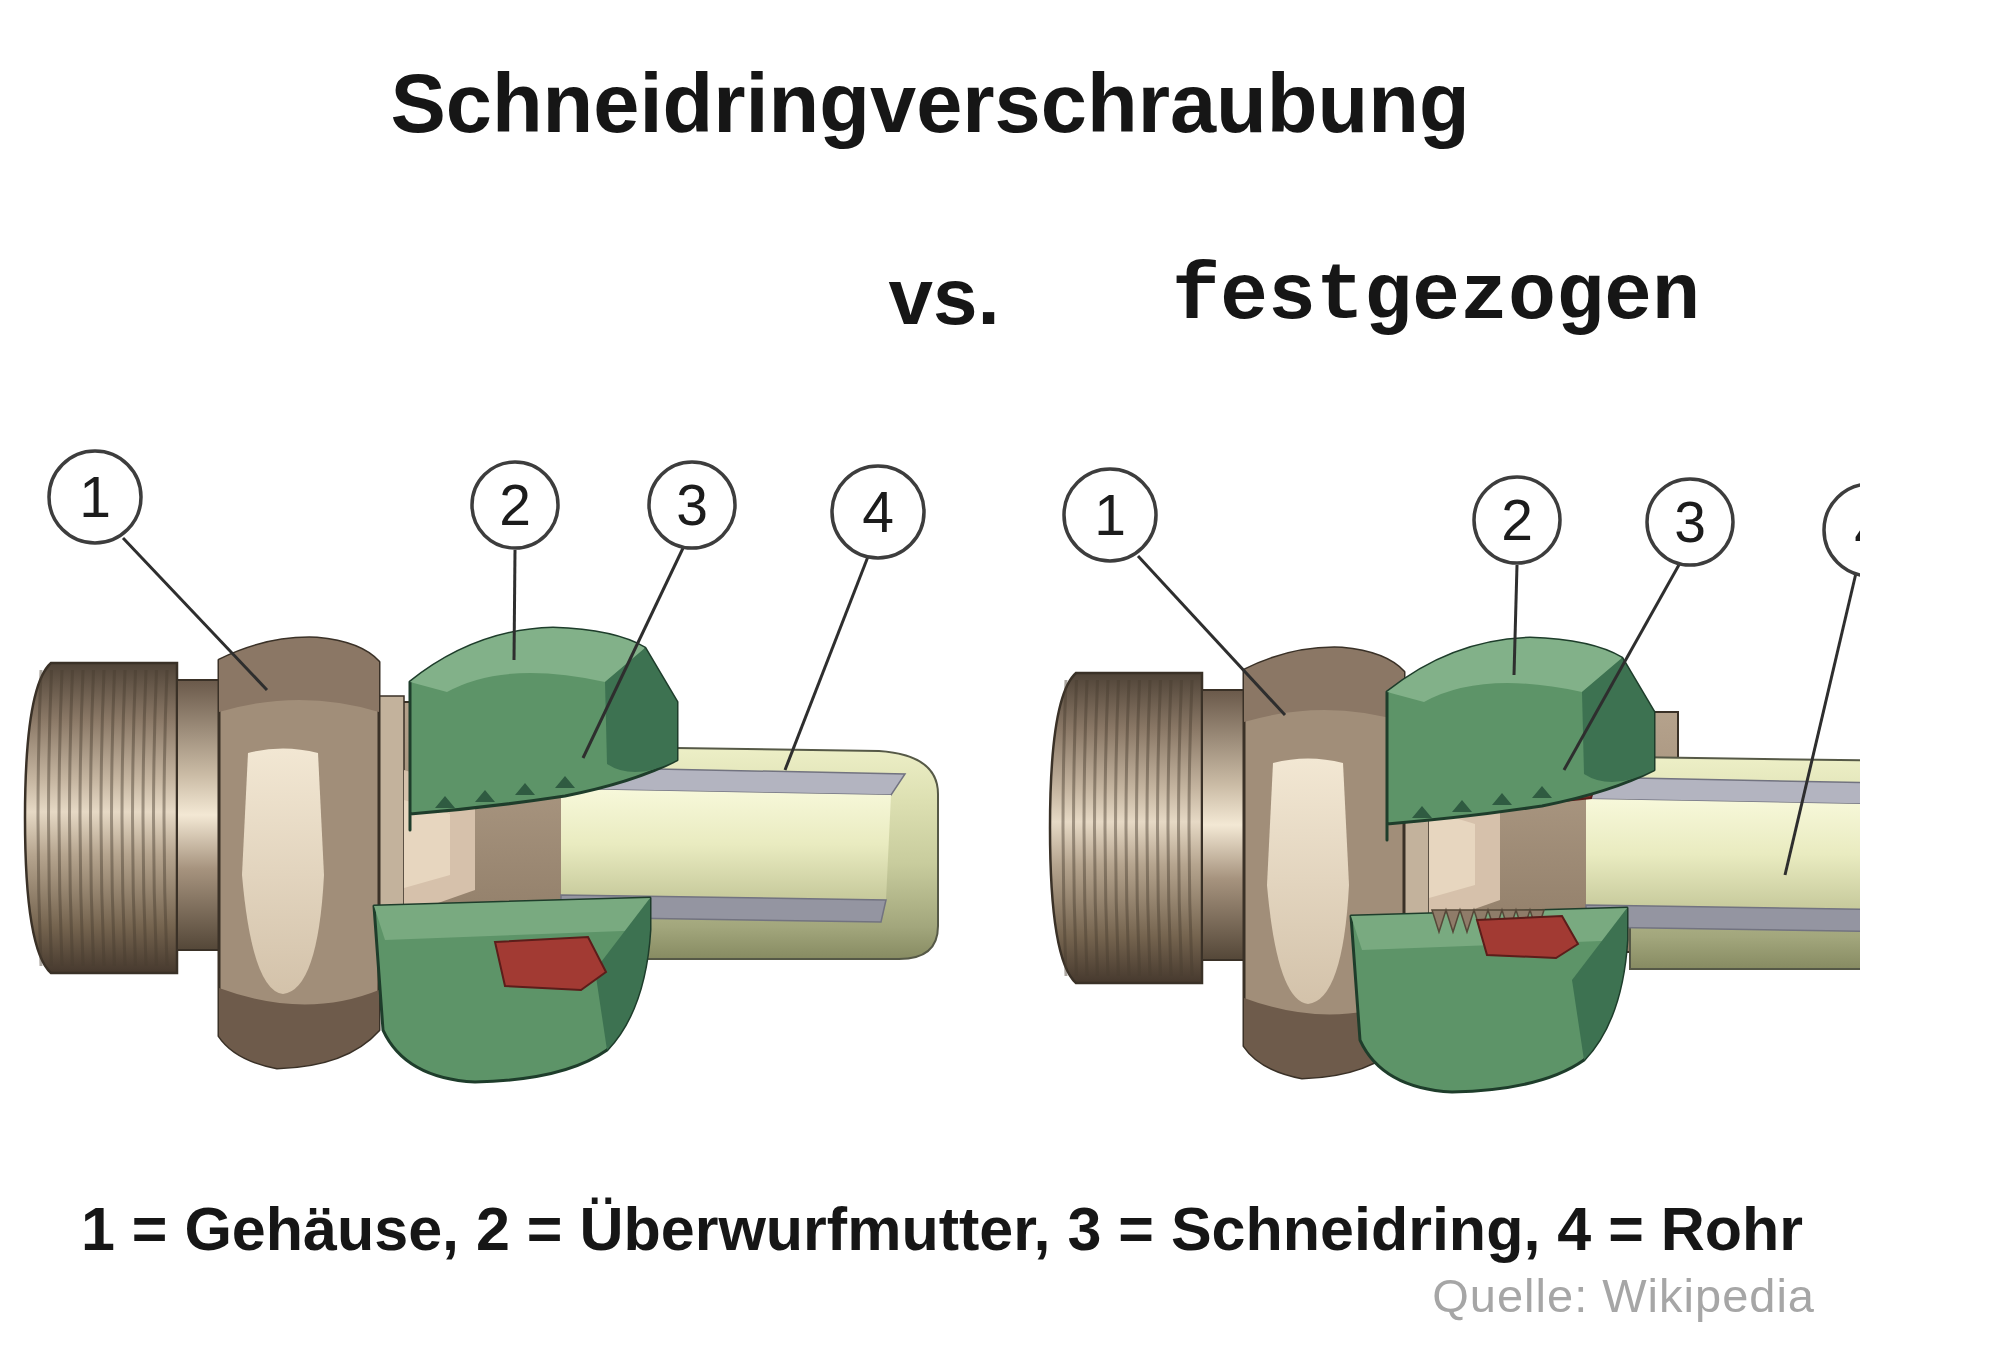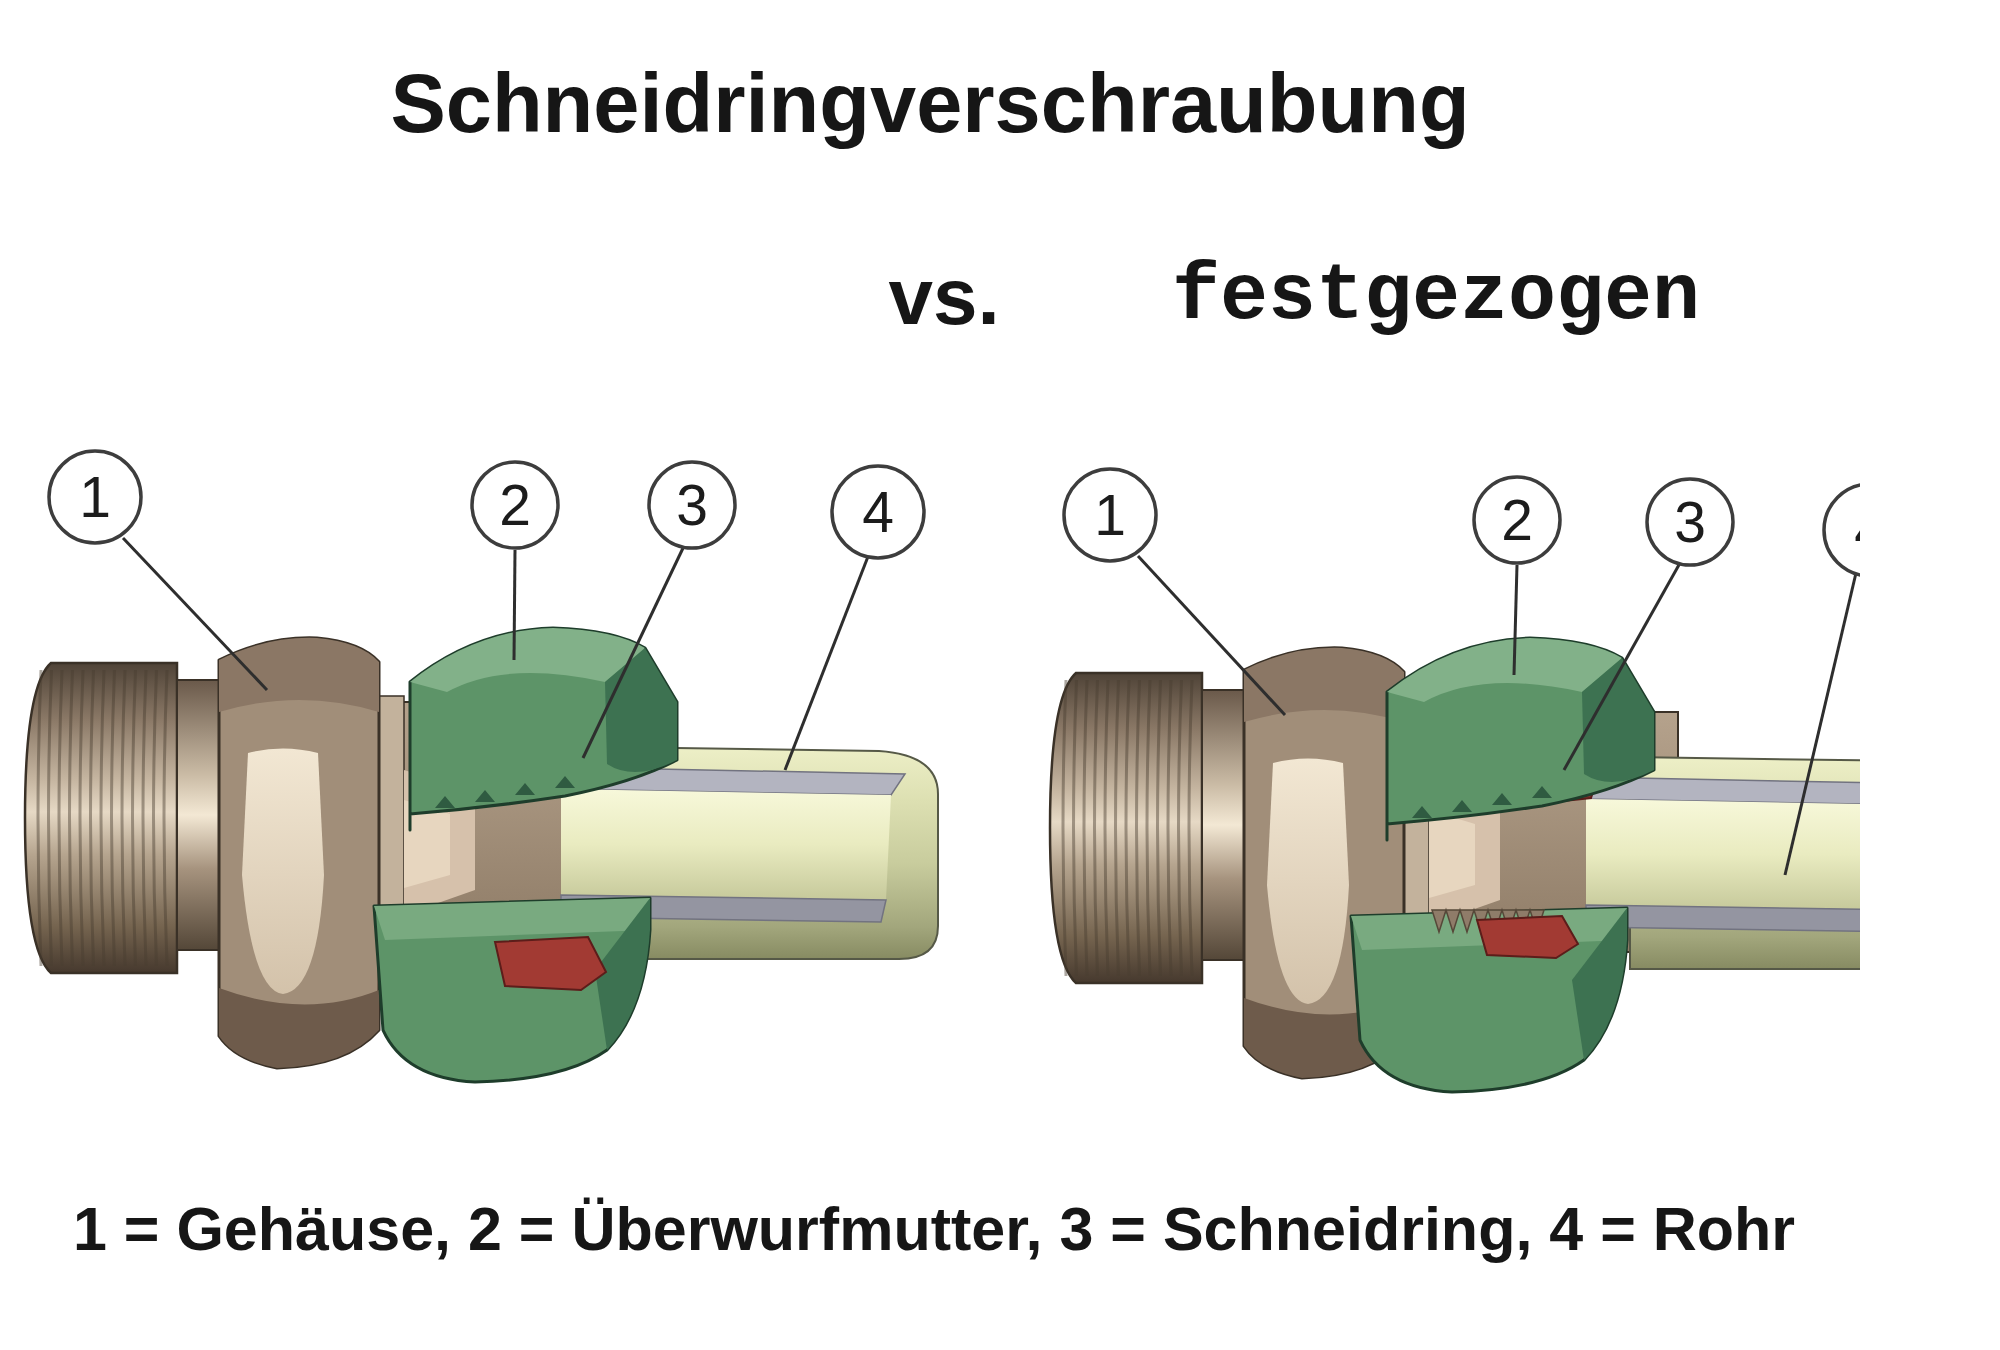--- a/index.html
+++ b/index.html
@@ -15,21 +15,21 @@
     position:absolute;top:251px;font-size:80px;font-weight:700;
     transform:translateX(-50%);white-space:nowrap;
   }
   #sub-left{left:444px;}
   #sub-vs{left:944px;}
   #sub-right{left:1436px;font-family:Liberation Mono, monospace;}
   .diagram{position:absolute;width:965px;height:830px;}
   #diagram-before{left:5px;top:330px;}
   #diagram-after{left:1030px;top:330px;}
   .legend{
-    position:absolute;left:4px;top:1194px;width:100%;text-align:center;
+    position:absolute;left:12px;top:1194px;width:100%;text-align:center;
     font-size:61px;font-weight:700;white-space:nowrap;
   }
   .source{
     position:absolute;right:45px;top:1268px;font-size:47px;font-weight:400;
     color:#a6a6a6;letter-spacing:1px;
   }
   svg{display:block;}
 </style>
 </head>
 <body>
@@ -278,13 +278,14 @@
           <text x="660" y="212" font-size="57" fill="#1c1c1c" text-anchor="middle" font-family="Liberation Sans, sans-serif">3</text>
         </g>
         <g>
           <circle cx="840" cy="200" r="46" fill="#ffffff" stroke="#3d3d3d" stroke-width="3.5"></circle>
           <text x="840" y="220" font-size="57" fill="#1c1c1c" text-anchor="middle" font-family="Liberation Sans, sans-serif">4</text>
         </g>
       </svg>
     </div>
 
   <div class="legend">1 = Gehäuse, 2 = Überwurfmutter, 3 = Schneidring, 4 = Rohr</div>
+  <div class="source">Quelle: Wikipedia</div>
 </div>
 
 </body></html>

